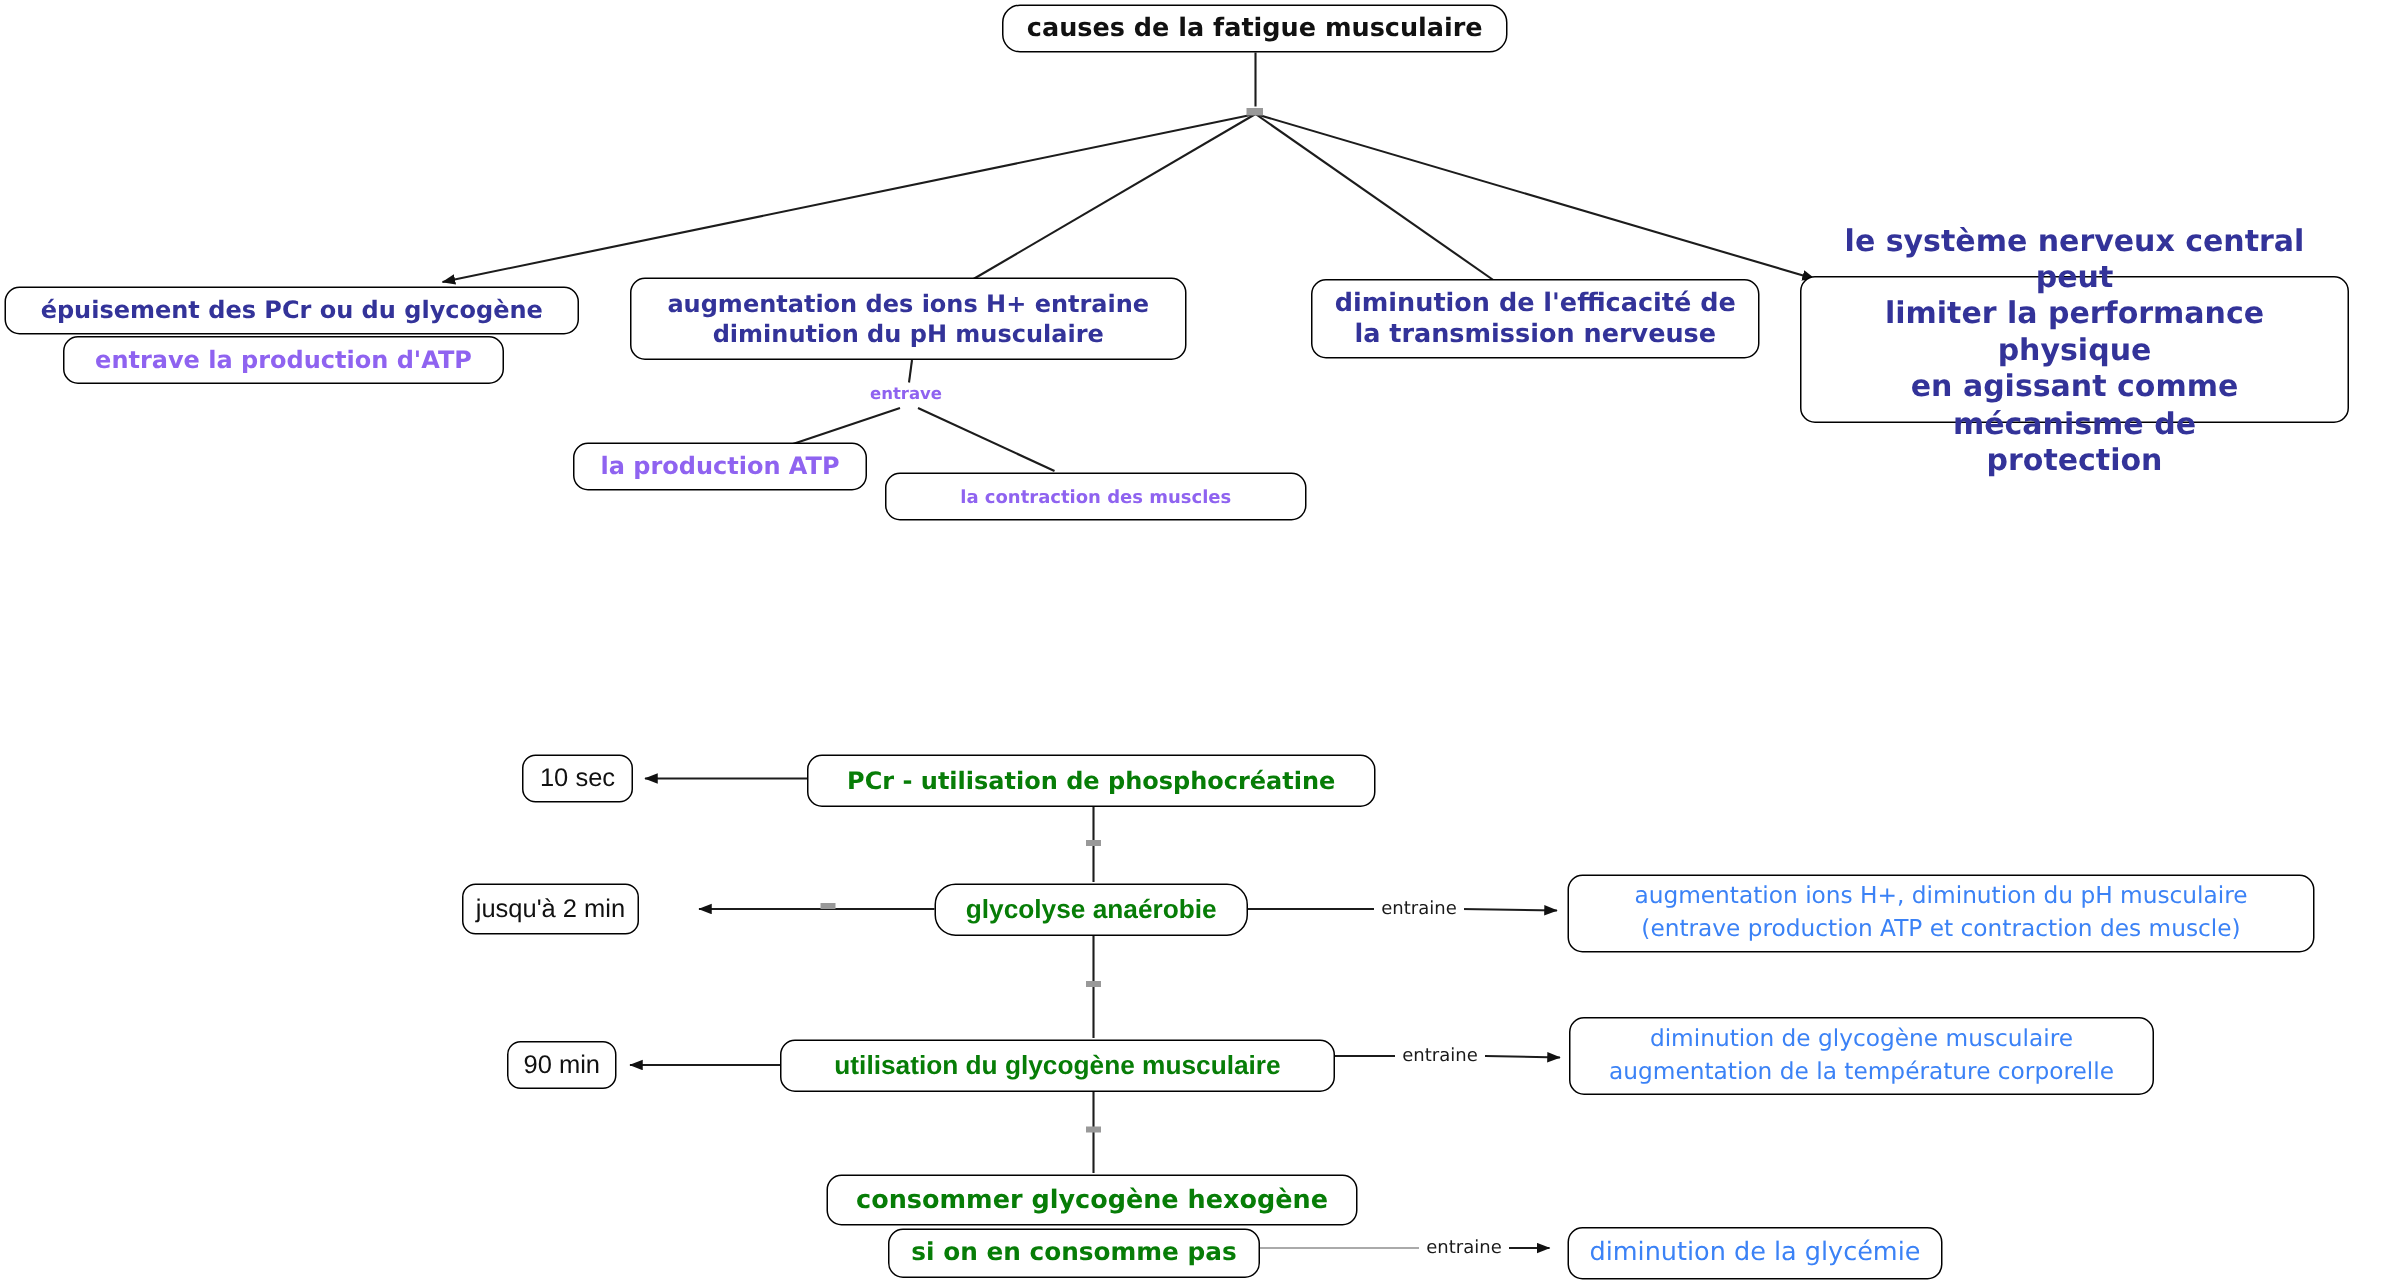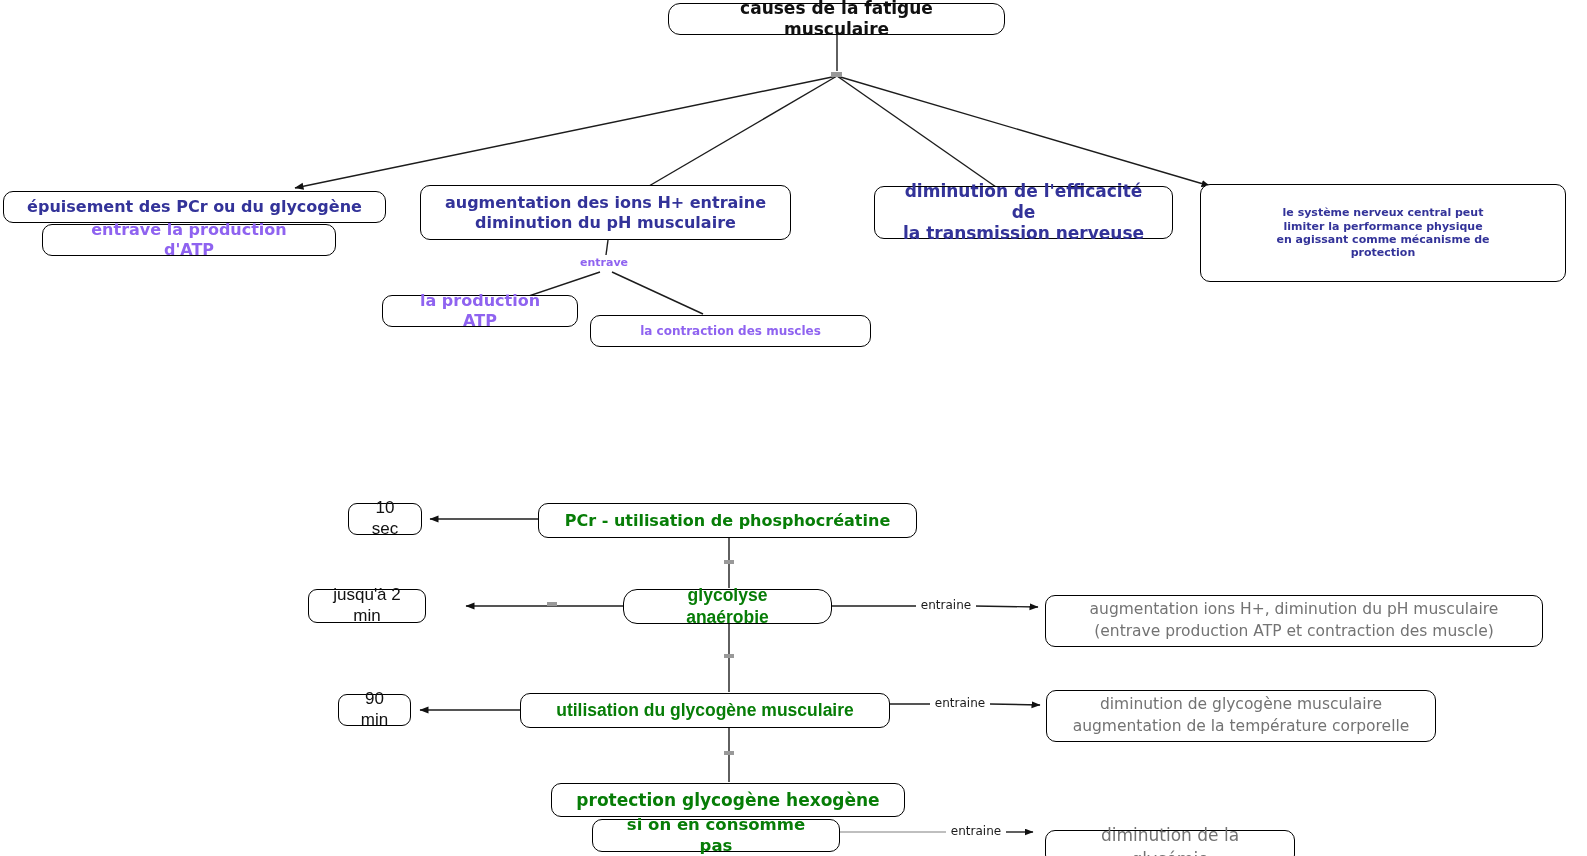--- a/index.html
+++ b/index.html
@@ -9,27 +9,27 @@
     background:#ffffff;
     font-family:"DejaVu Sans",sans-serif;
     overflow:hidden;
   }
   #wires{position:absolute;left:0;top:0;width:1587px;height:856px;}
   .node{
     position:absolute;box-sizing:border-box;
     background:#ffffff;border:1.5px solid #000;border-radius:10px;
     display:flex;align-items:center;justify-content:center;
     text-align:center;white-space:pre-line;line-height:1.22;
-    padding:1px 22px;
+    padding:1px 6px;
   }
   .bold{font-weight:bold;}
   .navy{color:#333399;}
   .purple{color:#8F63F0;}
   .dgreen{color:#077D07;}
-  .lgreen{color:#737373;line-height:1.4;margin-top:12px;}
+  .lgreen{color:#3b82f6;line-height:1.4;}
   .black{color:#111111;}
   .narrow{font-family:"Liberation Sans",sans-serif;}
   .linklabel{
     position:absolute;box-sizing:border-box;
     background:#ffffff;text-align:center;
     padding:0 3px;line-height:1.1;
   }
   .lbl-entraine{font-size:12px;color:#1a1a1a;font-family:"DejaVu Sans",sans-serif;}
   .lbl-entrave{font-size:11px;font-weight:bold;color:#8F63F0;}
 </style>
@@ -88,21 +88,21 @@
 
   <div class="linklabel lbl-entrave" style="left:574px;top:257px;width:60px;">entrave</div>
 
   <div class="node bold purple" style="left:382px;top:295px;width:196px;height:32px;font-size:16px;">la production ATP</div>
 
   <div class="node bold purple" style="left:590px;top:315px;width:281px;height:32px;font-size:12px;">la contraction des muscles</div>
 
   <div class="node bold navy" style="left:874px;top:186px;width:299px;height:53px;font-size:17px;">diminution de l'efficacité de
 la transmission nerveuse</div>
 
-  <div class="node bold navy" style="left:1200px;top:184px;width:366px;height:98px;font-size:11px;">le système nerveux central peut
+  <div class="node bold navy" style="left:1200px;top:184px;width:366px;height:98px;font-size:20px;">le système nerveux central peut
 limiter la performance physique
 en agissant comme mécanisme de
 protection</div>
 
   <div class="node black narrow" style="left:348px;top:503px;width:74px;height:32px;font-size:17px;border-radius:9px;">10 sec</div>
 
   <div class="node bold dgreen" style="left:538px;top:503px;width:379px;height:35px;font-size:16px;">PCr - utilisation de phosphocréatine</div>
 
   <div class="node black narrow" style="left:308px;top:589px;width:118px;height:34px;font-size:17px;border-radius:9px;">jusqu'à 2 min</div>
 
@@ -115,21 +115,21 @@
 
   <div class="node black narrow" style="left:338px;top:694px;width:73px;height:32px;font-size:17px;border-radius:9px;">90 min</div>
 
   <div class="node bold dgreen narrow" style="left:520px;top:693px;width:370px;height:35px;font-size:17.5px;">utilisation du glycogène musculaire</div>
 
   <div class="linklabel lbl-entraine" style="left:930px;top:697px;width:60px;">entraine</div>
 
   <div class="node lgreen" style="left:1046px;top:678px;width:390px;height:52px;font-size:15.5px;">diminution de glycogène musculaire
 augmentation de la température corporelle</div>
 
-  <div class="node bold dgreen" style="left:551px;top:783px;width:354px;height:34px;font-size:17px;">protection glycogène hexogène</div>
+  <div class="node bold dgreen" style="left:551px;top:783px;width:354px;height:34px;font-size:17px;">consommer glycogène hexogène</div>
 
   <div class="node bold dgreen" style="left:592px;top:819px;width:248px;height:33px;font-size:16.5px;">si on en consomme pas</div>
 
   <div class="linklabel lbl-entraine" style="left:946px;top:825px;width:60px;">entraine</div>
 
   <div class="node lgreen" style="left:1045px;top:818px;width:250px;height:35px;font-size:17px;">diminution de la glycémie</div>
 
 </div>
 
 </body></html>

